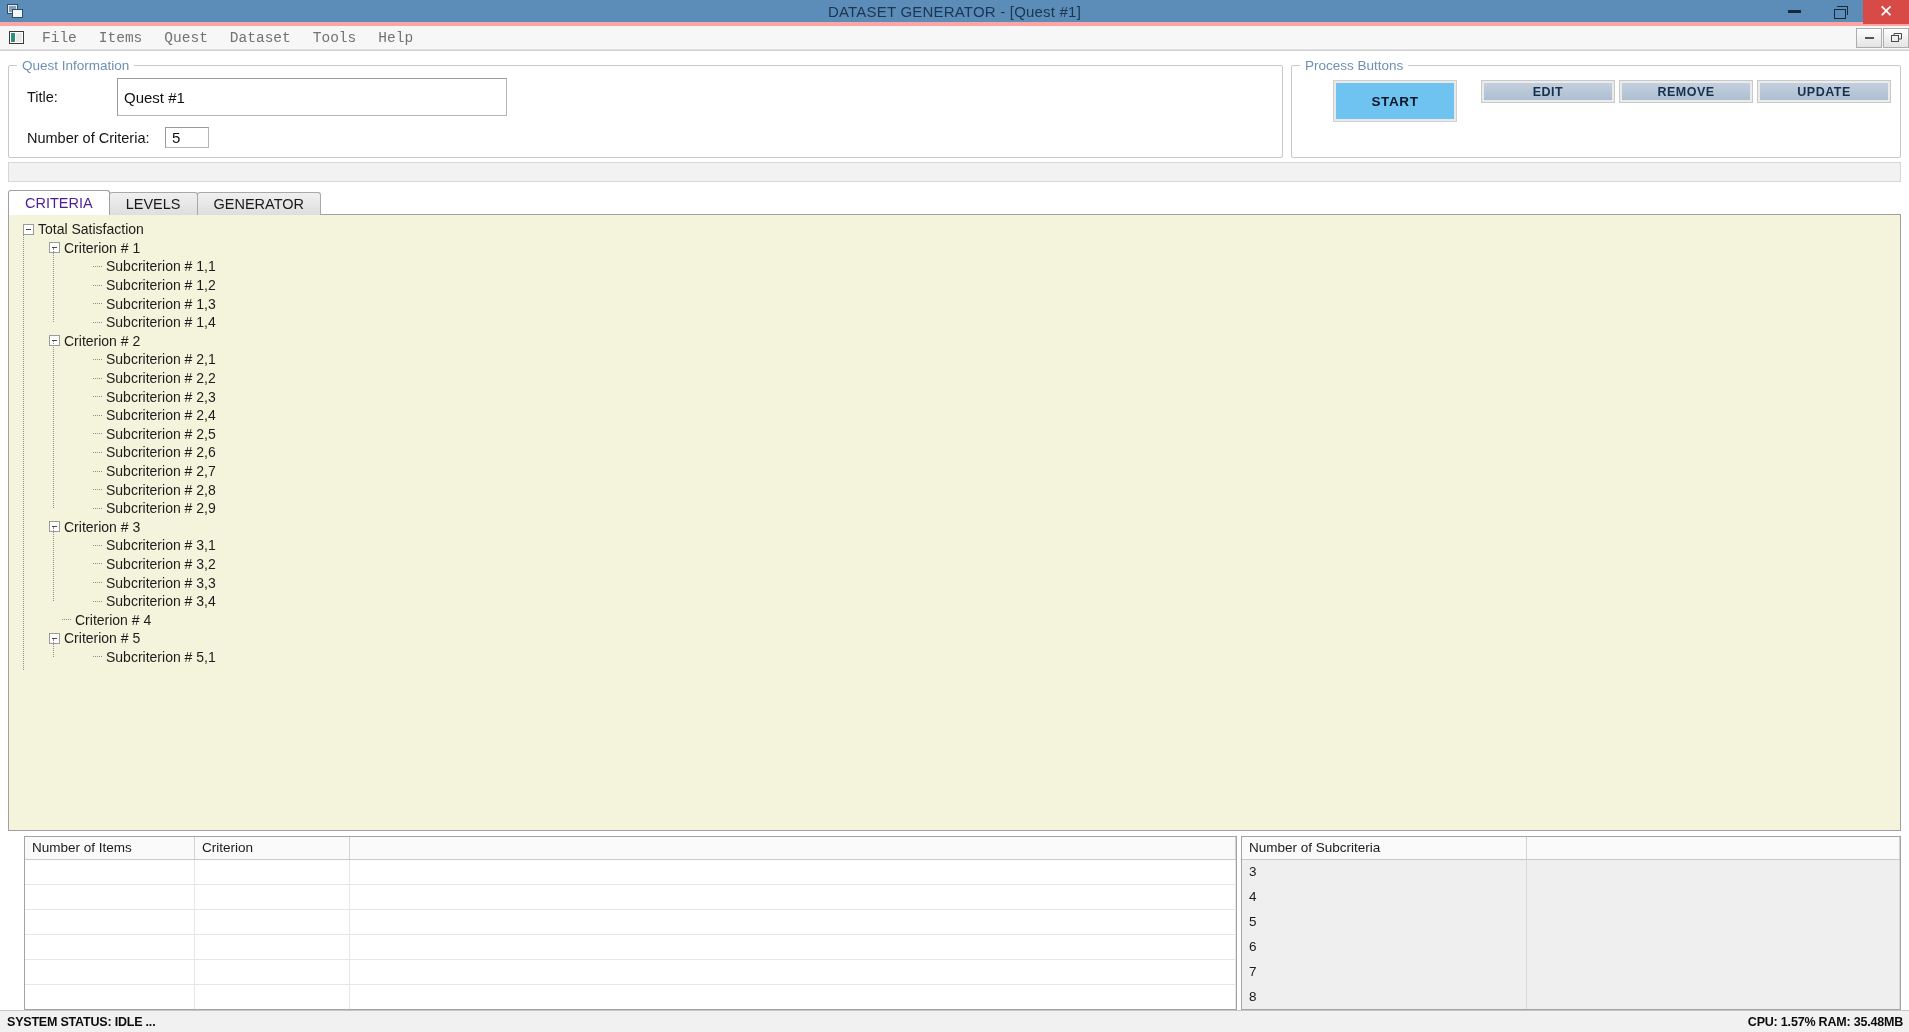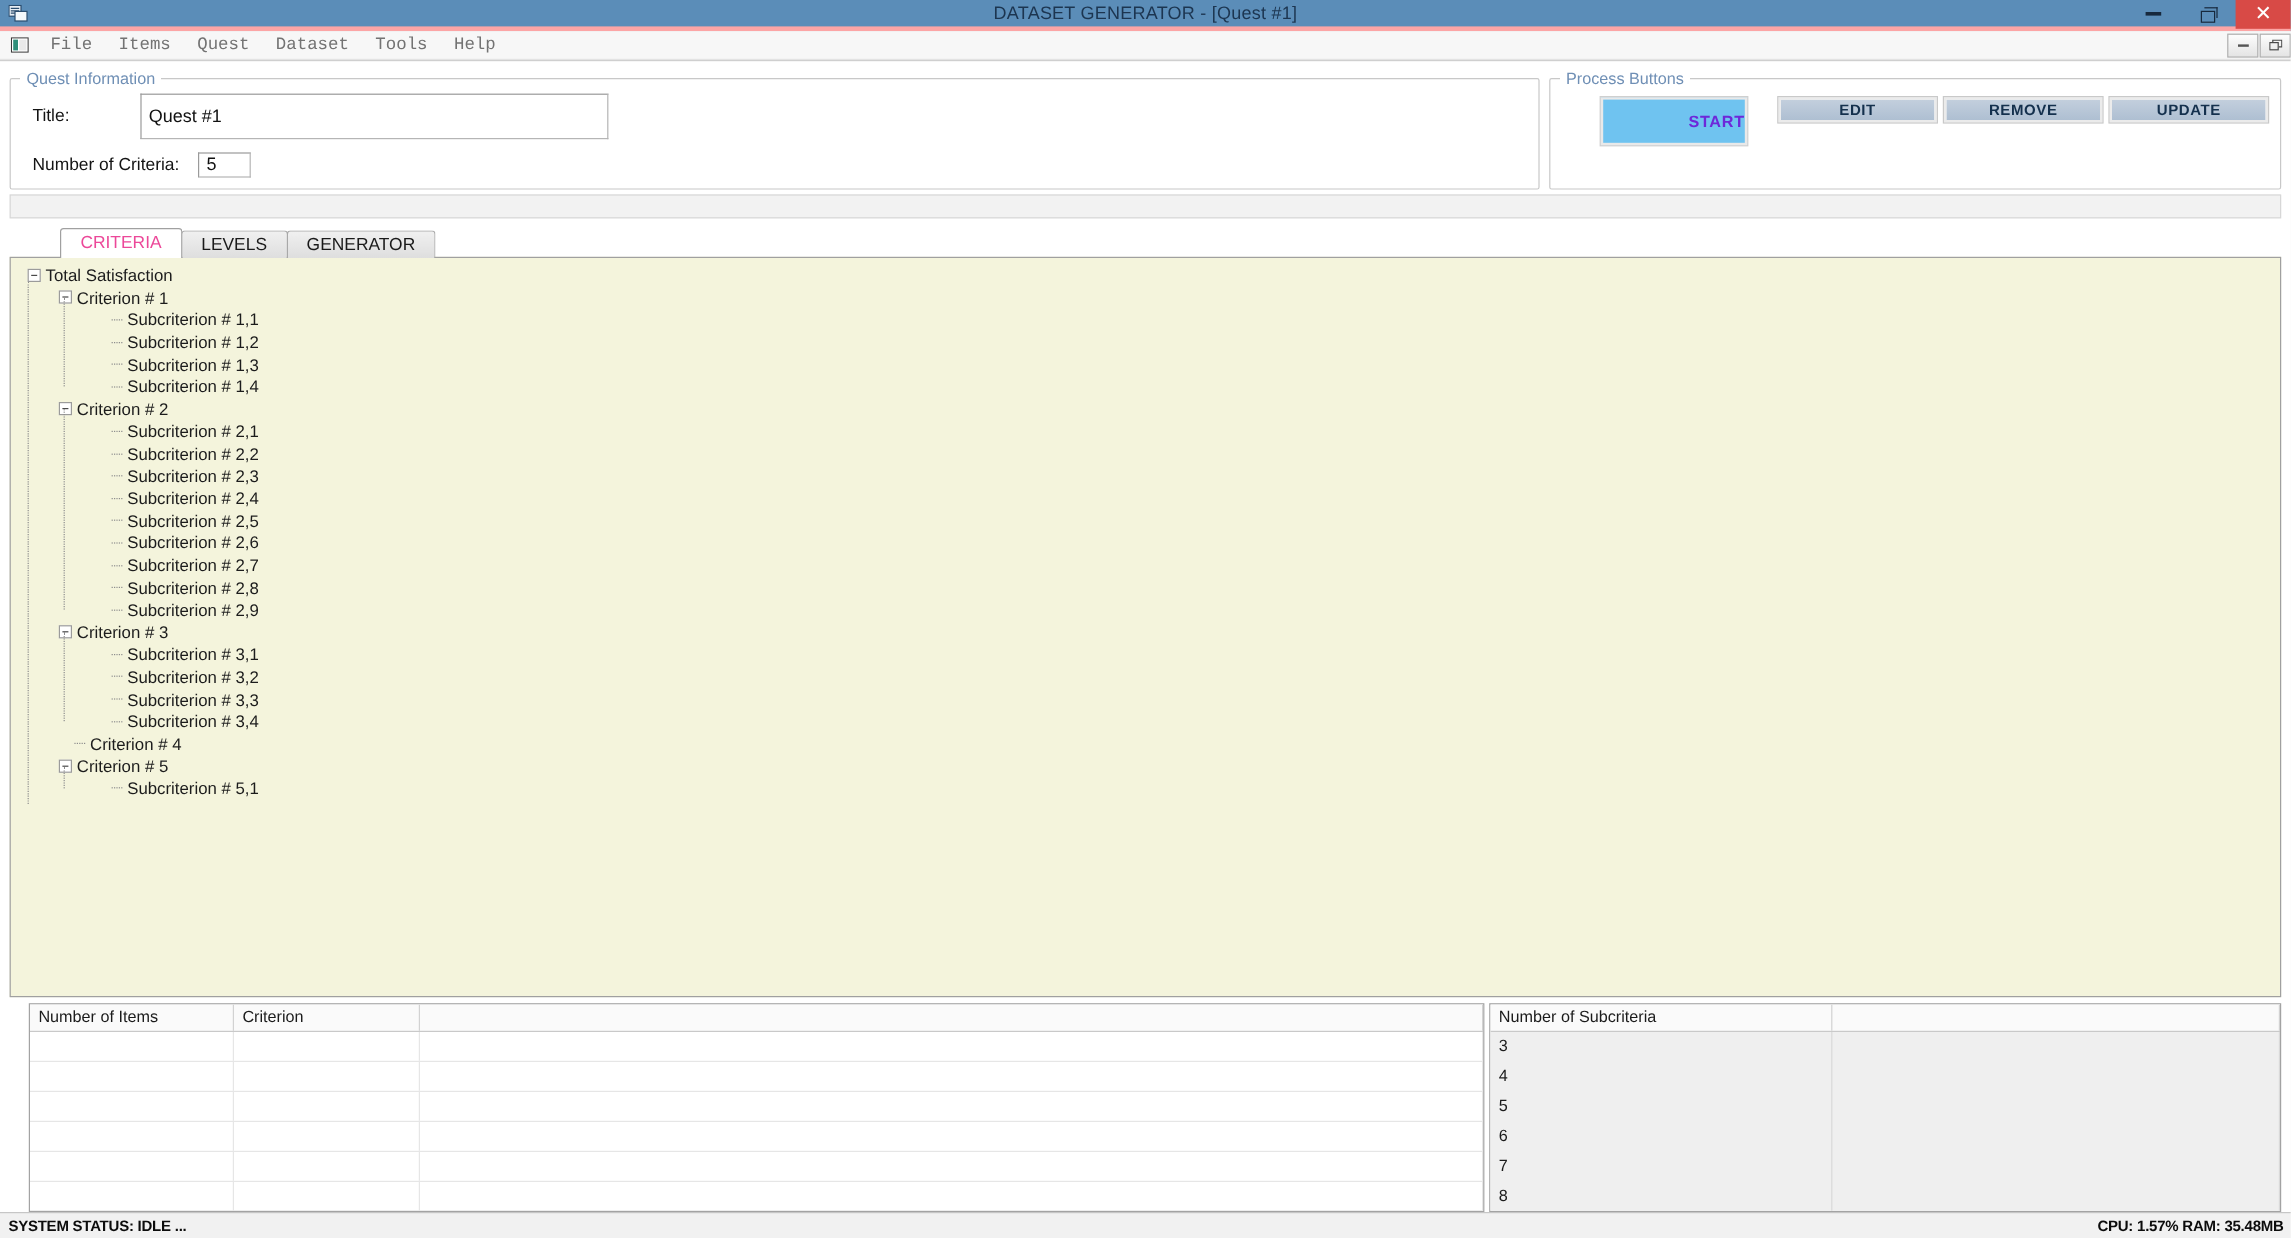--- a/index.html
+++ b/index.html
@@ -201,27 +201,26 @@
     align-items: flex-start;
     padding: 8px 10px 0 42px;
     gap: 26px;
   }
   .btn-start {
     width: 122px;
     height: 40px;
     background: #6fc3f0;
     border: 2px solid #e9e9e9;
     outline: 1px solid #cfcfcf;
-    color: #6d28d9;
+    color: #0f172a;
     font-family: "Liberation Sans", sans-serif;
     font-size: 13.5px;
     font-weight: bold;
     letter-spacing: 0.6px;
     cursor: default;
-    text-align: right;
   }
   .btn-stack { display: flex; flex-direction: row; gap: 6px; }
   .btn-proc {
     width: 132px;
     height: 21px;
     background: linear-gradient(#c3cfdd, #aebfd2);
     border: 2px solid #ebebeb;
     outline: 1px solid #c9c9c9;
     color: #14304d;
     font-family: "Liberation Sans", sans-serif;
@@ -265,23 +264,22 @@
     border: 1px solid #a8a8a8;
     border-bottom: none;
     border-radius: 3px 3px 0 0;
     margin-right: -1px;
     cursor: default;
   }
   .tab.active {
     height: 25px;
     background: #ffffff;
     border-color: #a0a0a0;
-    color: #ec4899;
+    color: #4c1d95;
     z-index: 3;
-    margin-left: 42px;
   }
 
   
   .tabpage {
     flex: 1 1 auto;
     border: 1px solid #a0a0a0;
     background: #f4f4dc;
     display: flex;
     min-height: 0;
     position: relative;

